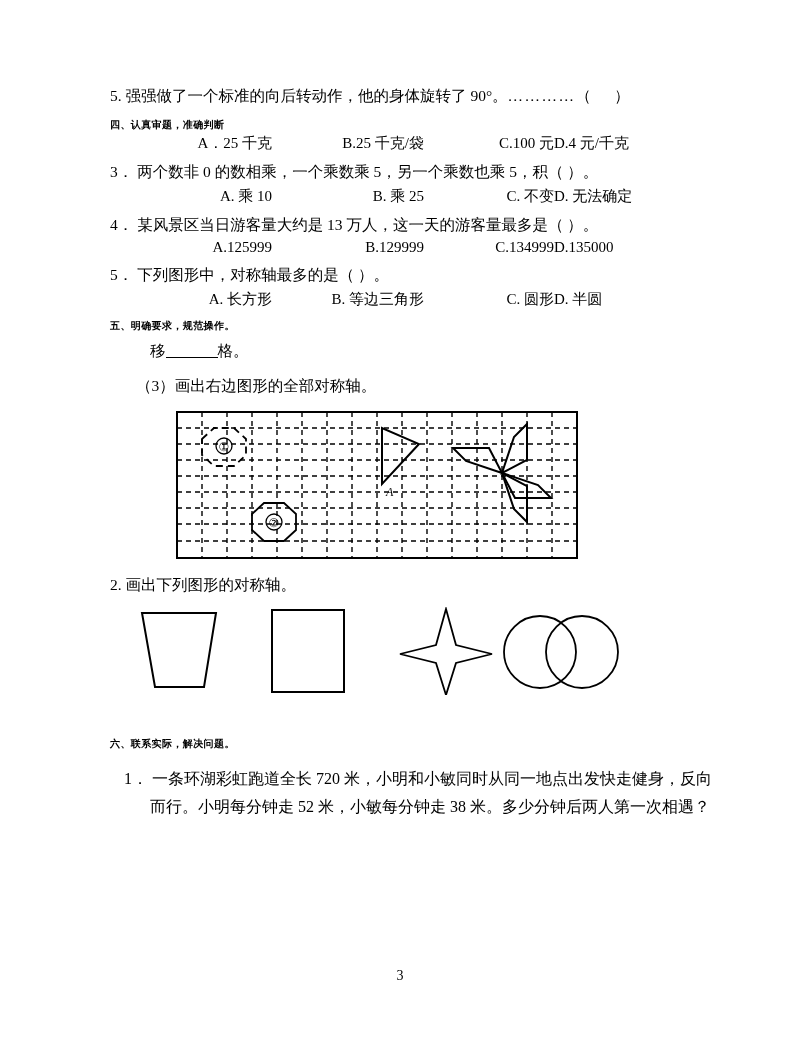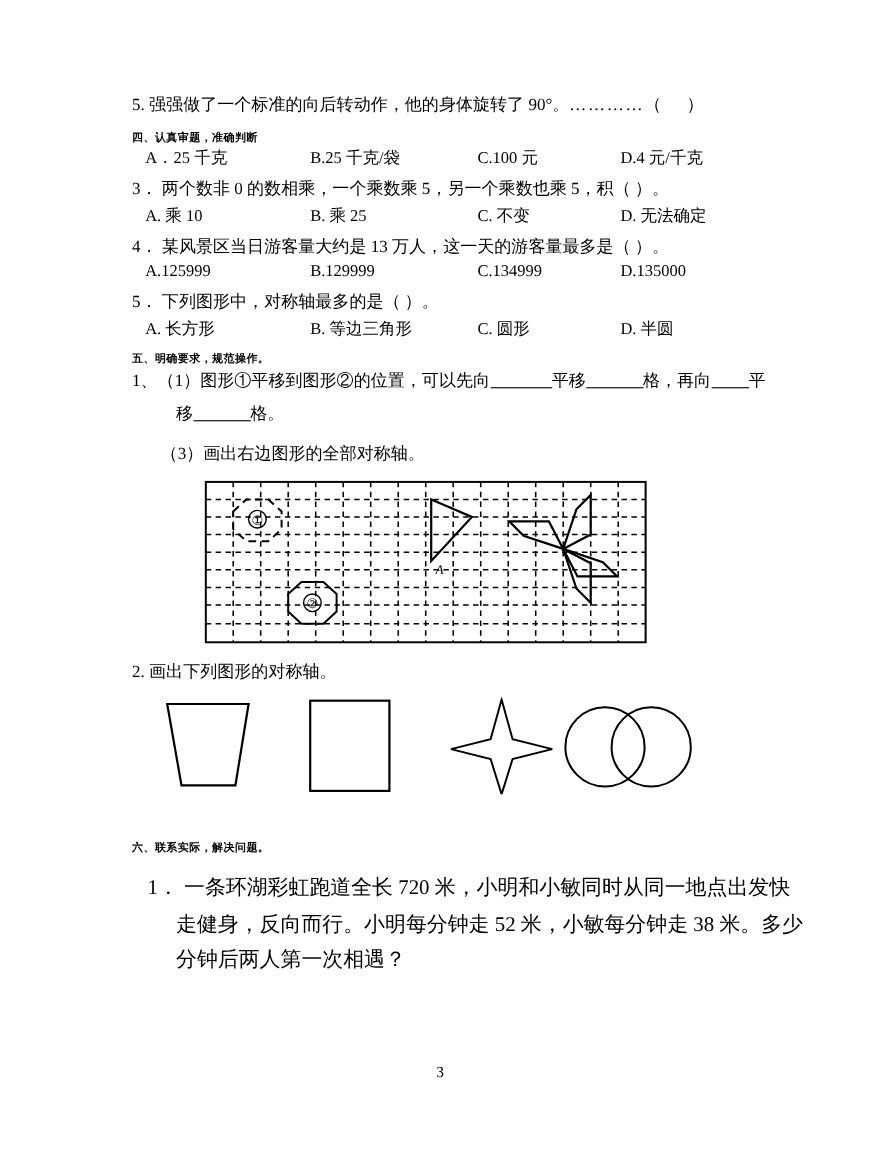--- a/index.html
+++ b/index.html
@@ -13,21 +13,21 @@
   }
   #page {
     position: relative;
     width: 800px;
     height: 1055px;
     background: #ffffff;
     overflow: hidden;
   }
   .content {
     position: absolute;
-    left: 120px;
+    left: 110px;
     top: 84px;
     width: 610px;
   }
 
   
   .line {
     font-size: 15.5px;
     line-height: 1.58;
     white-space: nowrap;
   }
@@ -39,20 +39,21 @@
     font-weight: bold;
     margin-top: 10px;
     margin-bottom: 2px;
     letter-spacing: 0.4px;
   }
   .opts {
     display: flex;
     font-size: 15px;
     margin-top: 2px;
     padding-left: 12px;
+    text-align: right;
   }
   .opts .opt {
     flex: 0 0 auto;
   }
   .opt-a { width: 150px; }
   .opt-b { width: 152px; }
   .opt-c { width: 130px; }
   .opt-d { width: auto; }
 
   .leader {
@@ -67,21 +68,21 @@
   .b-mid  { width: 52px; }
   .b-short{ width: 34px; }
 
   .indent-1 { padding-left: 26px; }
   .indent-2 { padding-left: 40px; }
   .hang2 {
     padding-left: 40px;
     text-indent: -26px;
     white-space: normal;
     line-height: 1.72;
-    font-size: 19px;
+    font-size: 16px;
   }
 
   
   .grid-fig {
     margin-top: 12px;
     margin-left: 66px;
   }
   .shapes-fig {
     margin-top: 10px;
     margin-left: 18px;
@@ -145,23 +146,20 @@
     </div>
     <div class="opts">
       <span class="opt opt-a">A. 长方形</span>
       <span class="opt opt-b">B. 等边三角形</span>
       <span class="opt opt-c">C. 圆形</span>
       <span class="opt opt-d">D. 半圆</span>
     </div>
 
     <div class="section-head">五、明确要求，规范操作。</div>
 
-    <div class="line">
-      <span>1、</span><span>（1）</span><span>图形①平移到图形②的位置，可以先向</span><span class="blank b-long"></span><span>平移</span><span class="blank b-mid"></span><span>格，再向</span><span class="blank b-short"></span><span>平</span>
-    </div>
     <div class="line indent-2" style="margin-top:6px">
       <span>移</span><span class="blank b-mid"></span><span>格。</span>
     </div>
 
 
     <div class="line indent-1" style="margin-top:11px">
       <span>（3）</span><span>画出右边图形的全部对称轴。</span>
     </div>
 
     <div class="grid-fig">

